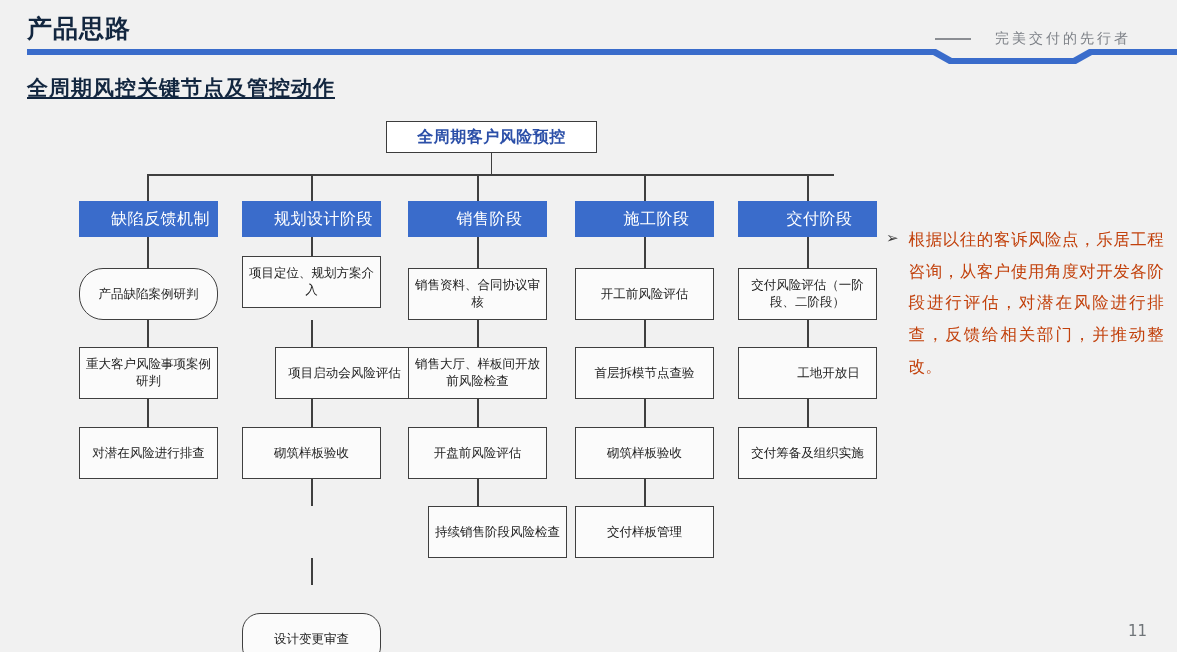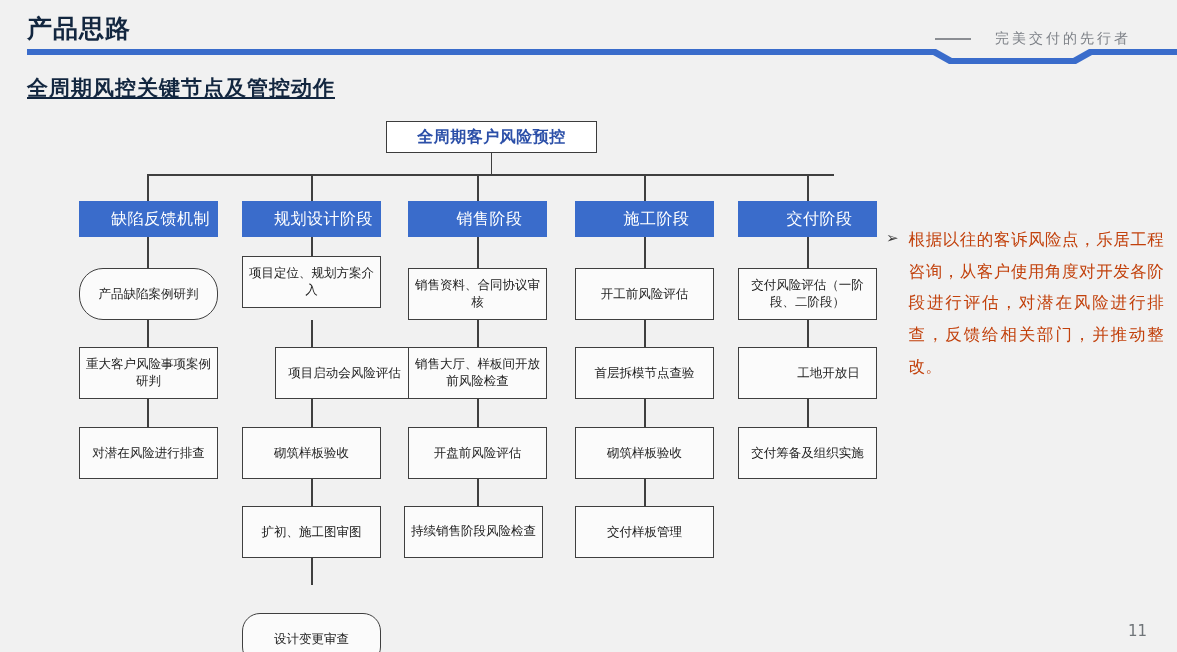--- a/index.html
+++ b/index.html
@@ -191,33 +191,32 @@
     <div class="node item" style="left:79px; top:427px; width:139px; height:52px;">对潜在风险进行排查</div>
 
     <div class="node phase" style="left:242px; top:201px; width:139px; height:36px;">规划设计阶段</div>
     <div class="vline" style="left:311.4px; top:237px; height:31px;"></div>
     <div class="node item" style="left:242px; top:256px; width:139px; height:52px;text-align:center;">项目定位、规划方案介入</div>
     <div class="vline" style="left:311.4px; top:320px; height:27px;"></div>
     <div class="node item" style="left:242px; top:347px; width:139px; height:52px;margin-left:33px;">项目启动会风险评估</div>
     <div class="vline" style="left:311.4px; top:399px; height:28px;"></div>
     <div class="node item" style="left:242px; top:427px; width:139px; height:52px;">砌筑样板验收</div>
     <div class="vline" style="left:311.4px; top:479px; height:27px;"></div>
-    <div class="node item" style="left:242px; top:506px; width:139px; height:52px;">扩初、施工图审图</div>
     <div class="vline" style="left:311.4px; top:558px; height:27px;"></div>
     <div class="node item" style="left:242px; top:613px; width:139px; height:52px;border-radius:18px;">设计变更审查</div>
 
     <div class="node phase" style="left:408px; top:201px; width:139px; height:36px;">销售阶段</div>
     <div class="vline" style="left:477.4px; top:237px; height:31px;"></div>
     <div class="node item" style="left:408px; top:268px; width:139px; height:52px;">销售资料、合同协议审核</div>
     <div class="vline" style="left:477.4px; top:320px; height:27px;"></div>
     <div class="node item" style="left:408px; top:347px; width:139px; height:52px;">销售大厅、样板间开放前风险检查</div>
     <div class="vline" style="left:477.4px; top:399px; height:28px;"></div>
     <div class="node item" style="left:408px; top:427px; width:139px; height:52px;">开盘前风险评估</div>
     <div class="vline" style="left:477.4px; top:479px; height:27px;"></div>
-    <div class="node item" style="left:404px; top:506px; width:139px; height:52px;font-family:Liberation Mono, monospace;">持续销售阶段风险检查</div>
+    <div class="node item" style="left:428px; top:506px; width:139px; height:52px;">持续销售阶段风险检查</div>
 
     <div class="node phase" style="left:575px; top:201px; width:139px; height:36px;">施工阶段</div>
     <div class="vline" style="left:644.4px; top:237px; height:31px;"></div>
     <div class="node item" style="left:575px; top:268px; width:139px; height:52px;">开工前风险评估</div>
     <div class="vline" style="left:644.4px; top:320px; height:27px;"></div>
     <div class="node item" style="left:575px; top:347px; width:139px; height:52px;">首层拆模节点查验</div>
     <div class="vline" style="left:644.4px; top:399px; height:28px;"></div>
     <div class="node item" style="left:575px; top:427px; width:139px; height:52px;">砌筑样板验收</div>
     <div class="vline" style="left:644.4px; top:479px; height:27px;"></div>
     <div class="node item" style="left:575px; top:506px; width:139px; height:52px;">交付样板管理</div>

